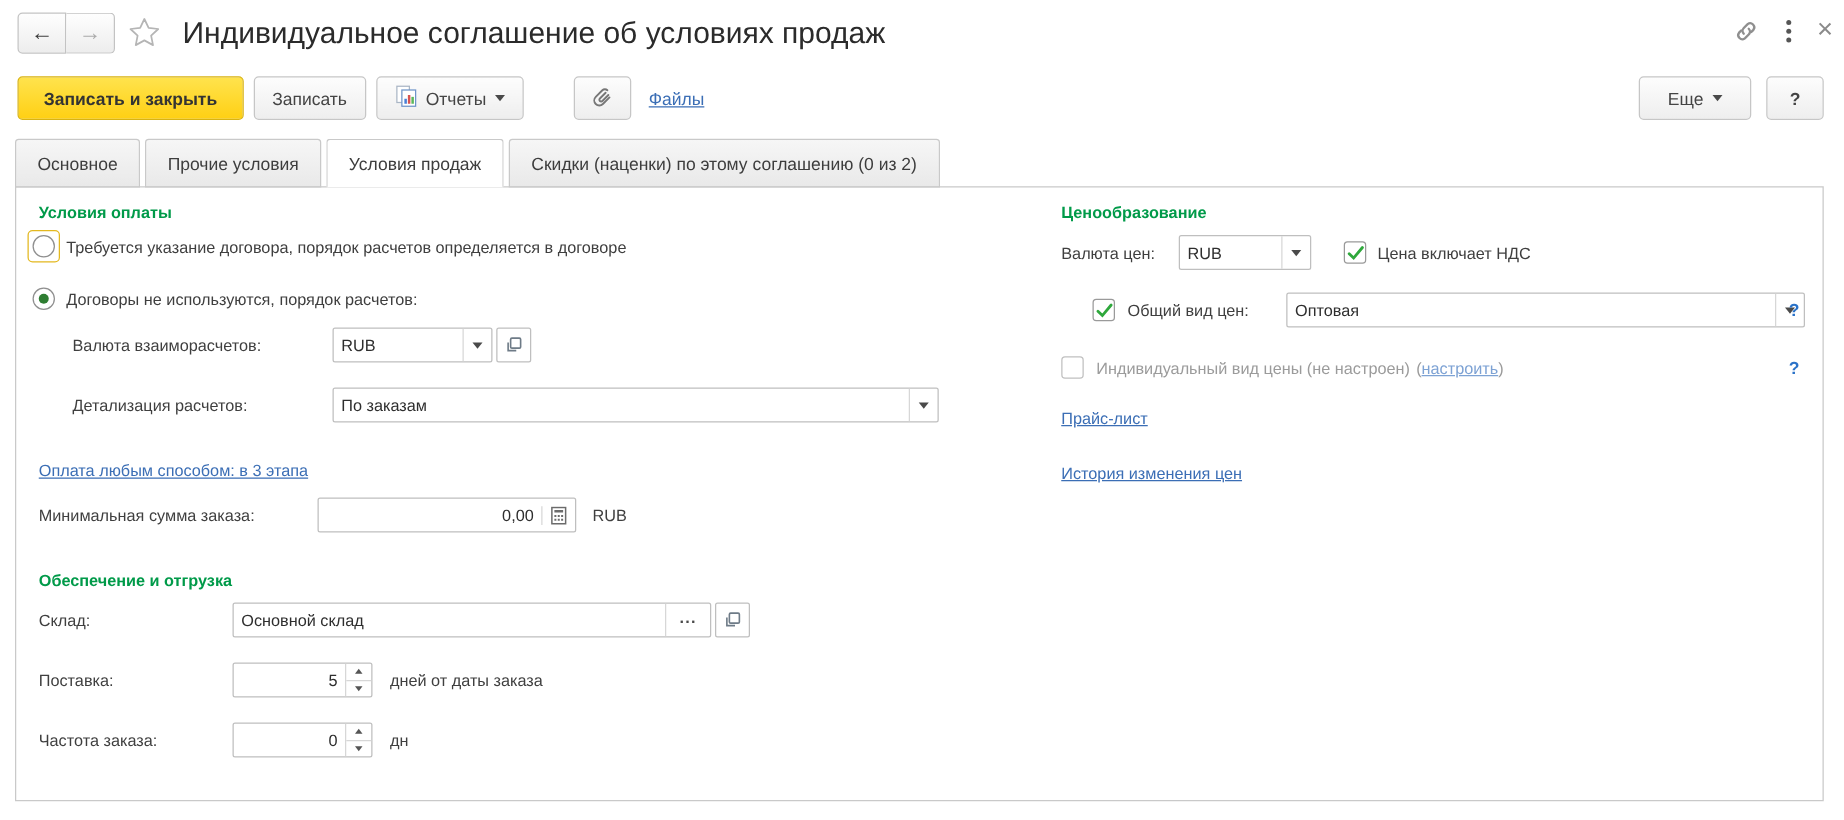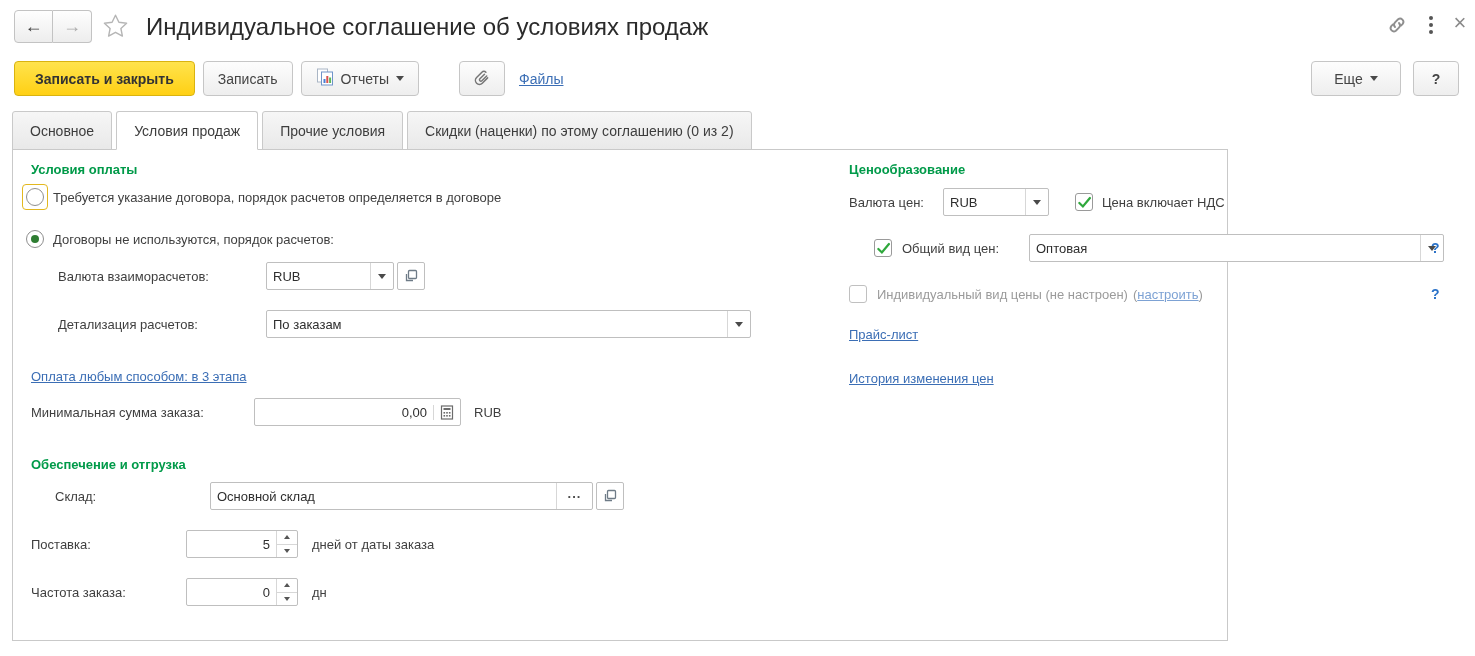--- a/index.html
+++ b/index.html
@@ -49,21 +49,21 @@
   
   .tabs{ left:12px; top:111px; display:flex; gap:4px; z-index:3;border-radius:17px; }
   .tab{
     height:39px; padding:0 17px; display:flex; align-items:center; font-size:14px; color:#3d3d3d;
     background:linear-gradient(#f6f6f6,#e9e9e9); border:1px solid #c9c9c9; border-radius:3px 3px 0 0;
     cursor:pointer; white-space:nowrap;
   }
   .tab.active{ background:#fff; border-bottom:1px solid #fff; z-index:4; }
 
   
-  .panel{ left:12px; top:149px; width:1216px; height:492px; border:1px solid #c9c9c9; background:#fff; z-index:1; }
+  .panel{ left:12px; top:149px; width:1447px; height:492px; border:1px solid #c9c9c9; background:#fff; z-index:1; }
   .sec-title{ font-weight:bold; color:#009a49; white-space:nowrap; }
 
   .row{ position:absolute; display:flex; align-items:center; height:28px; }
   .lbl{ white-space:nowrap; color:#3f3f3f; }
 
   
   .field{
     display:flex; align-items:stretch; height:28px; background:#fff;
     border:1px solid #bfbfbf; border-radius:2px;
   }
@@ -162,22 +162,22 @@
     <span class="link files-link">Файлы</span>
   </div>
   <div class="abs btn more-btn">
     <span>Еще</span>
     <span class="tri-down"></span>
   </div>
   <div class="abs btn help-btn">?</div>
 
   <div class="abs tabs">
     <div class="tab">Основное</div>
+    <div class="tab">Прочие условия</div>
     <div class="tab active">Условия продаж</div>
-    <div class="tab">Прочие условия</div>
     <div class="tab">Скидки (наценки) по этому соглашению (0 из 2)</div>
   </div>
 
   <div class="abs panel">
 
     <div class="abs sec-title" style="left:18px; top:12px;">Условия оплаты</div>
 
     <div class="row" style="left:9px; top:33px;">
       <span class="radio-focus">
         <span class="radio"></span>
@@ -236,21 +236,21 @@
               <rect x="8.9" y="10" width="1.6" height="1.6" fill="#6b6b6b"></rect>
           </svg>
         </div>
       </div>
       <span class="lbl" style="margin-left:13px;">RUB</span>
     </div>
 
     <div class="abs sec-title" style="left:18px; top:307px;">Обеспечение и отгрузка</div>
 
     <div class="row" style="left:18px; top:332px;">
-      <span class="lbl" style="width:155px;margin-left:24px;">Склад:</span>
+      <span class="lbl" style="width:155px;">Склад:</span>
       <div class="field" style="width:383px;">
         <input value="Основной склад" style="">
         <div class="seg dots">
             <span>...</span>
           </div>
       </div>
       <div class="sq-btn">
         <svg width="14" height="14" viewBox="0 0 14 14" fill="none" stroke="#6e7b87" stroke-width="1.3">
           <rect x="4.5" y="1.5" width="8" height="8" rx="1"></rect>
             <path d="M2.5 5 v6.5 h6.5"></path>

